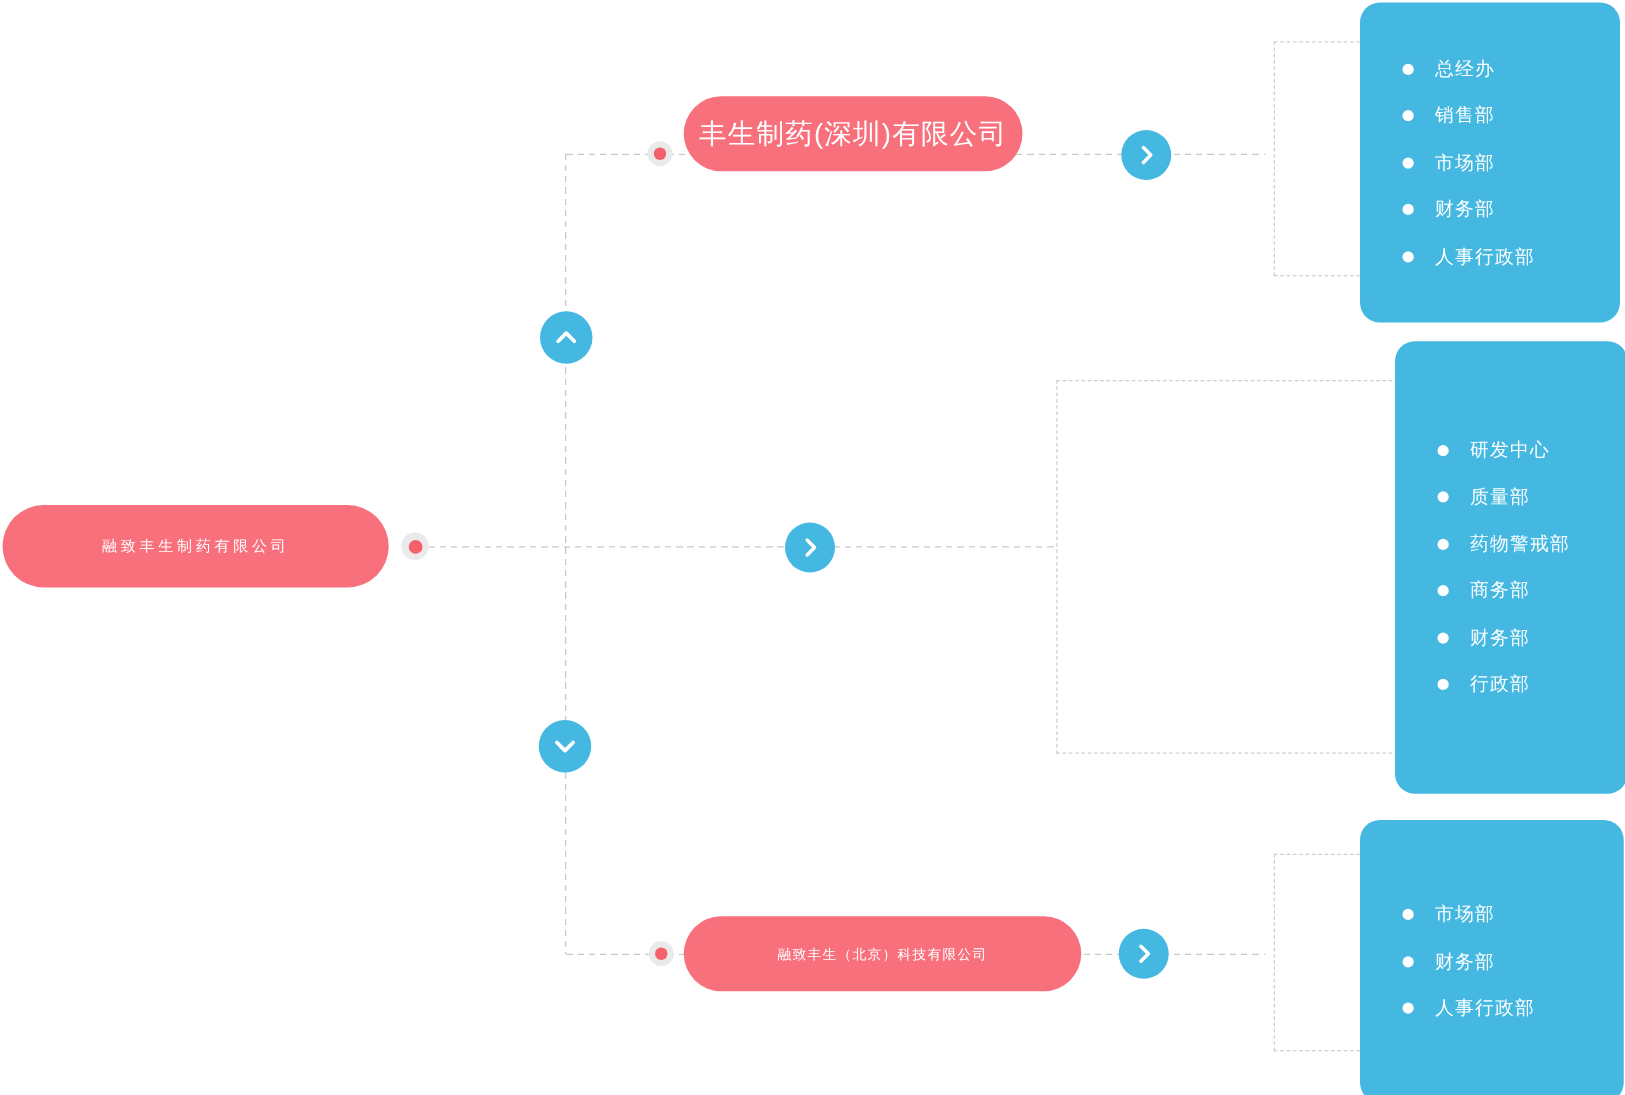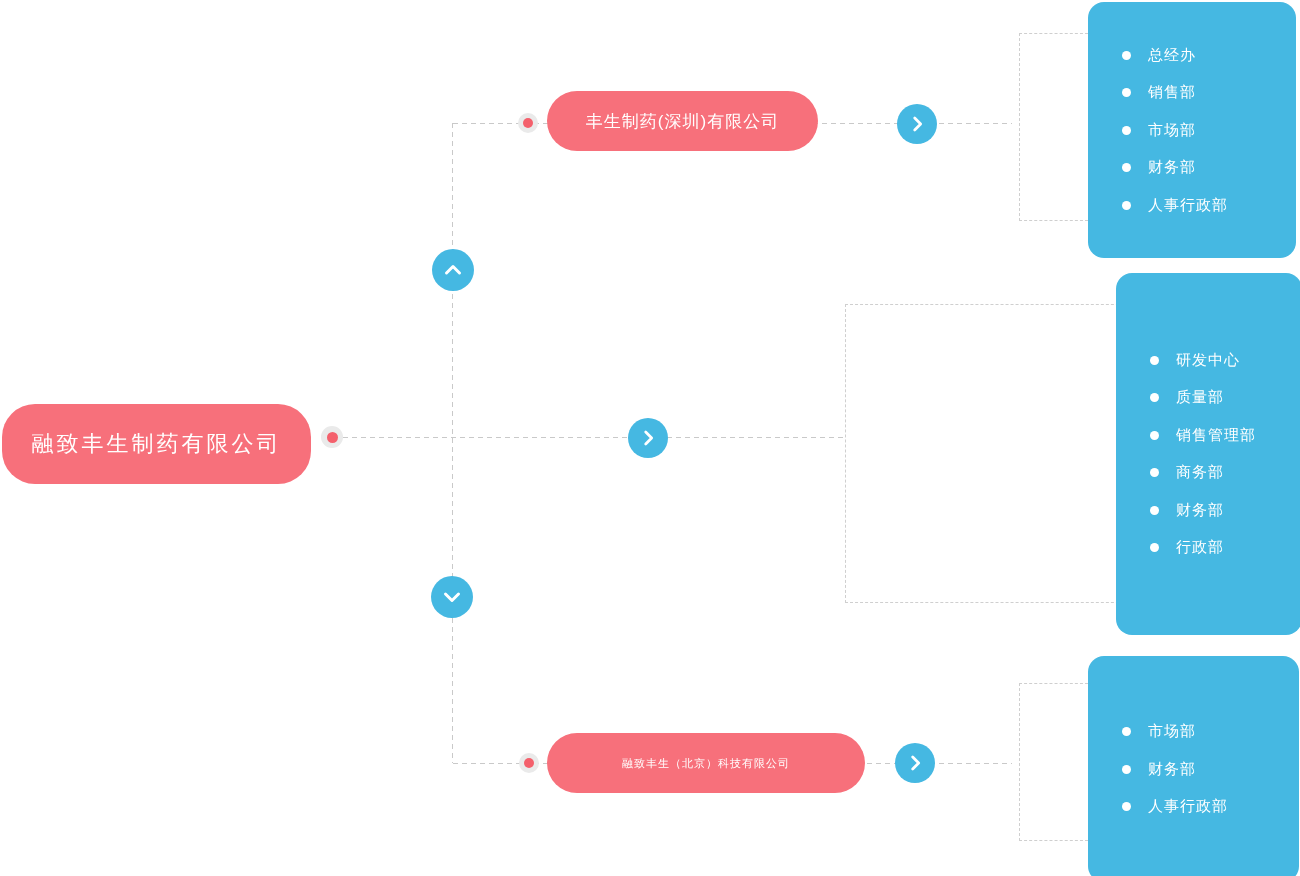--- a/index.html
+++ b/index.html
@@ -31,28 +31,28 @@
   
   .company-node {
     position:absolute; z-index:3;
     background:#f7707b;
     color:#ffffff;
     display:flex; align-items:center; justify-content:center;
     cursor:pointer;
     white-space:nowrap;
   }
   .node-root {
-    left:2px; top:404px; width:309px; height:80px;
+    left:2px; top:404px; width:309px; height:66px;
     border-radius:33px;
-    font-size:22px; letter-spacing:3px;
+    font-size:12px; letter-spacing:3px;
   }
   .node-sz {
-    left:547px; top:91px; width:271px; height:60px;
+    left:547px; top:77px; width:271px; height:60px;
     border-radius:30px;
-    font-size:17px; letter-spacing:1px;
+    font-size:22px; letter-spacing:1px;
   }
   .node-bj {
     left:547px; top:733px; width:318px; height:60px;
     border-radius:30px;
     font-size:11px; letter-spacing:1px;
   }
 
   
   .dot-outer {
     position:absolute; z-index:3;
@@ -146,21 +146,21 @@
       <div class="dept-item">
         <span class="bullet"></span>
         <span class="dept-label">研发中心</span>
       </div>
       <div class="dept-item">
         <span class="bullet"></span>
         <span class="dept-label">质量部</span>
       </div>
       <div class="dept-item">
         <span class="bullet"></span>
-        <span class="dept-label">销售管理部</span>
+        <span class="dept-label">药物警戒部</span>
       </div>
       <div class="dept-item">
         <span class="bullet"></span>
         <span class="dept-label">商务部</span>
       </div>
       <div class="dept-item">
         <span class="bullet"></span>
         <span class="dept-label">财务部</span>
       </div>
       <div class="dept-item">

